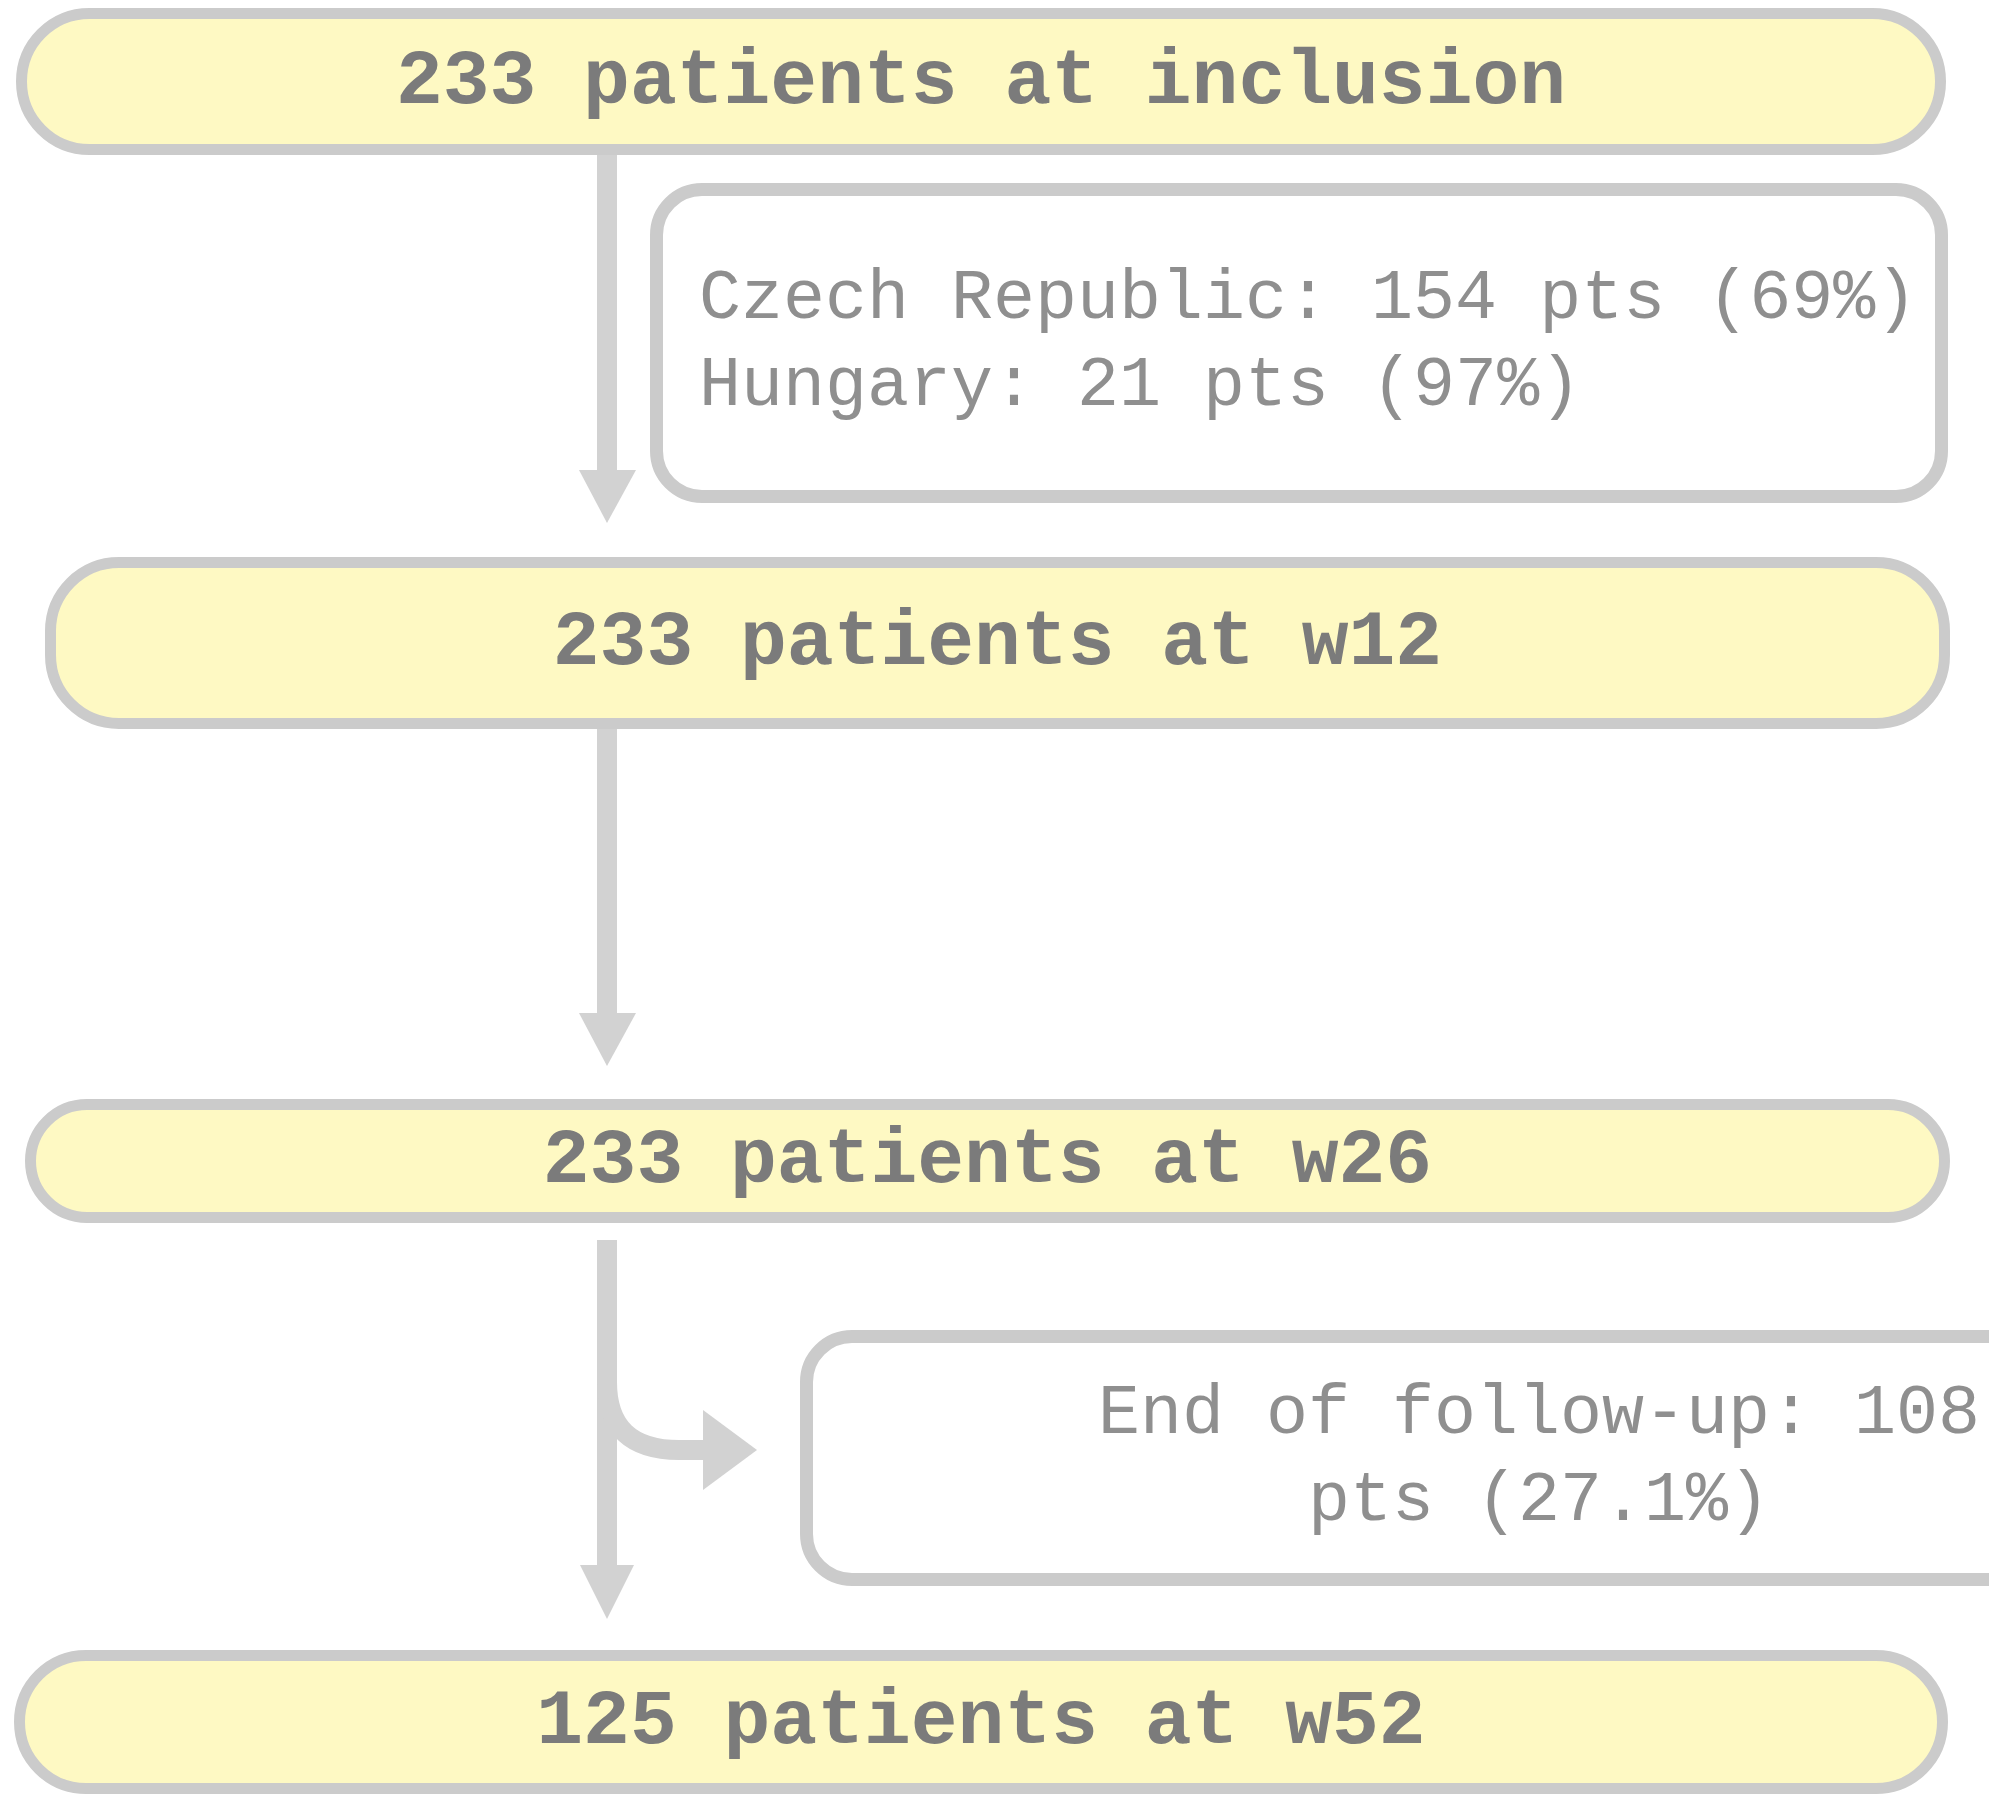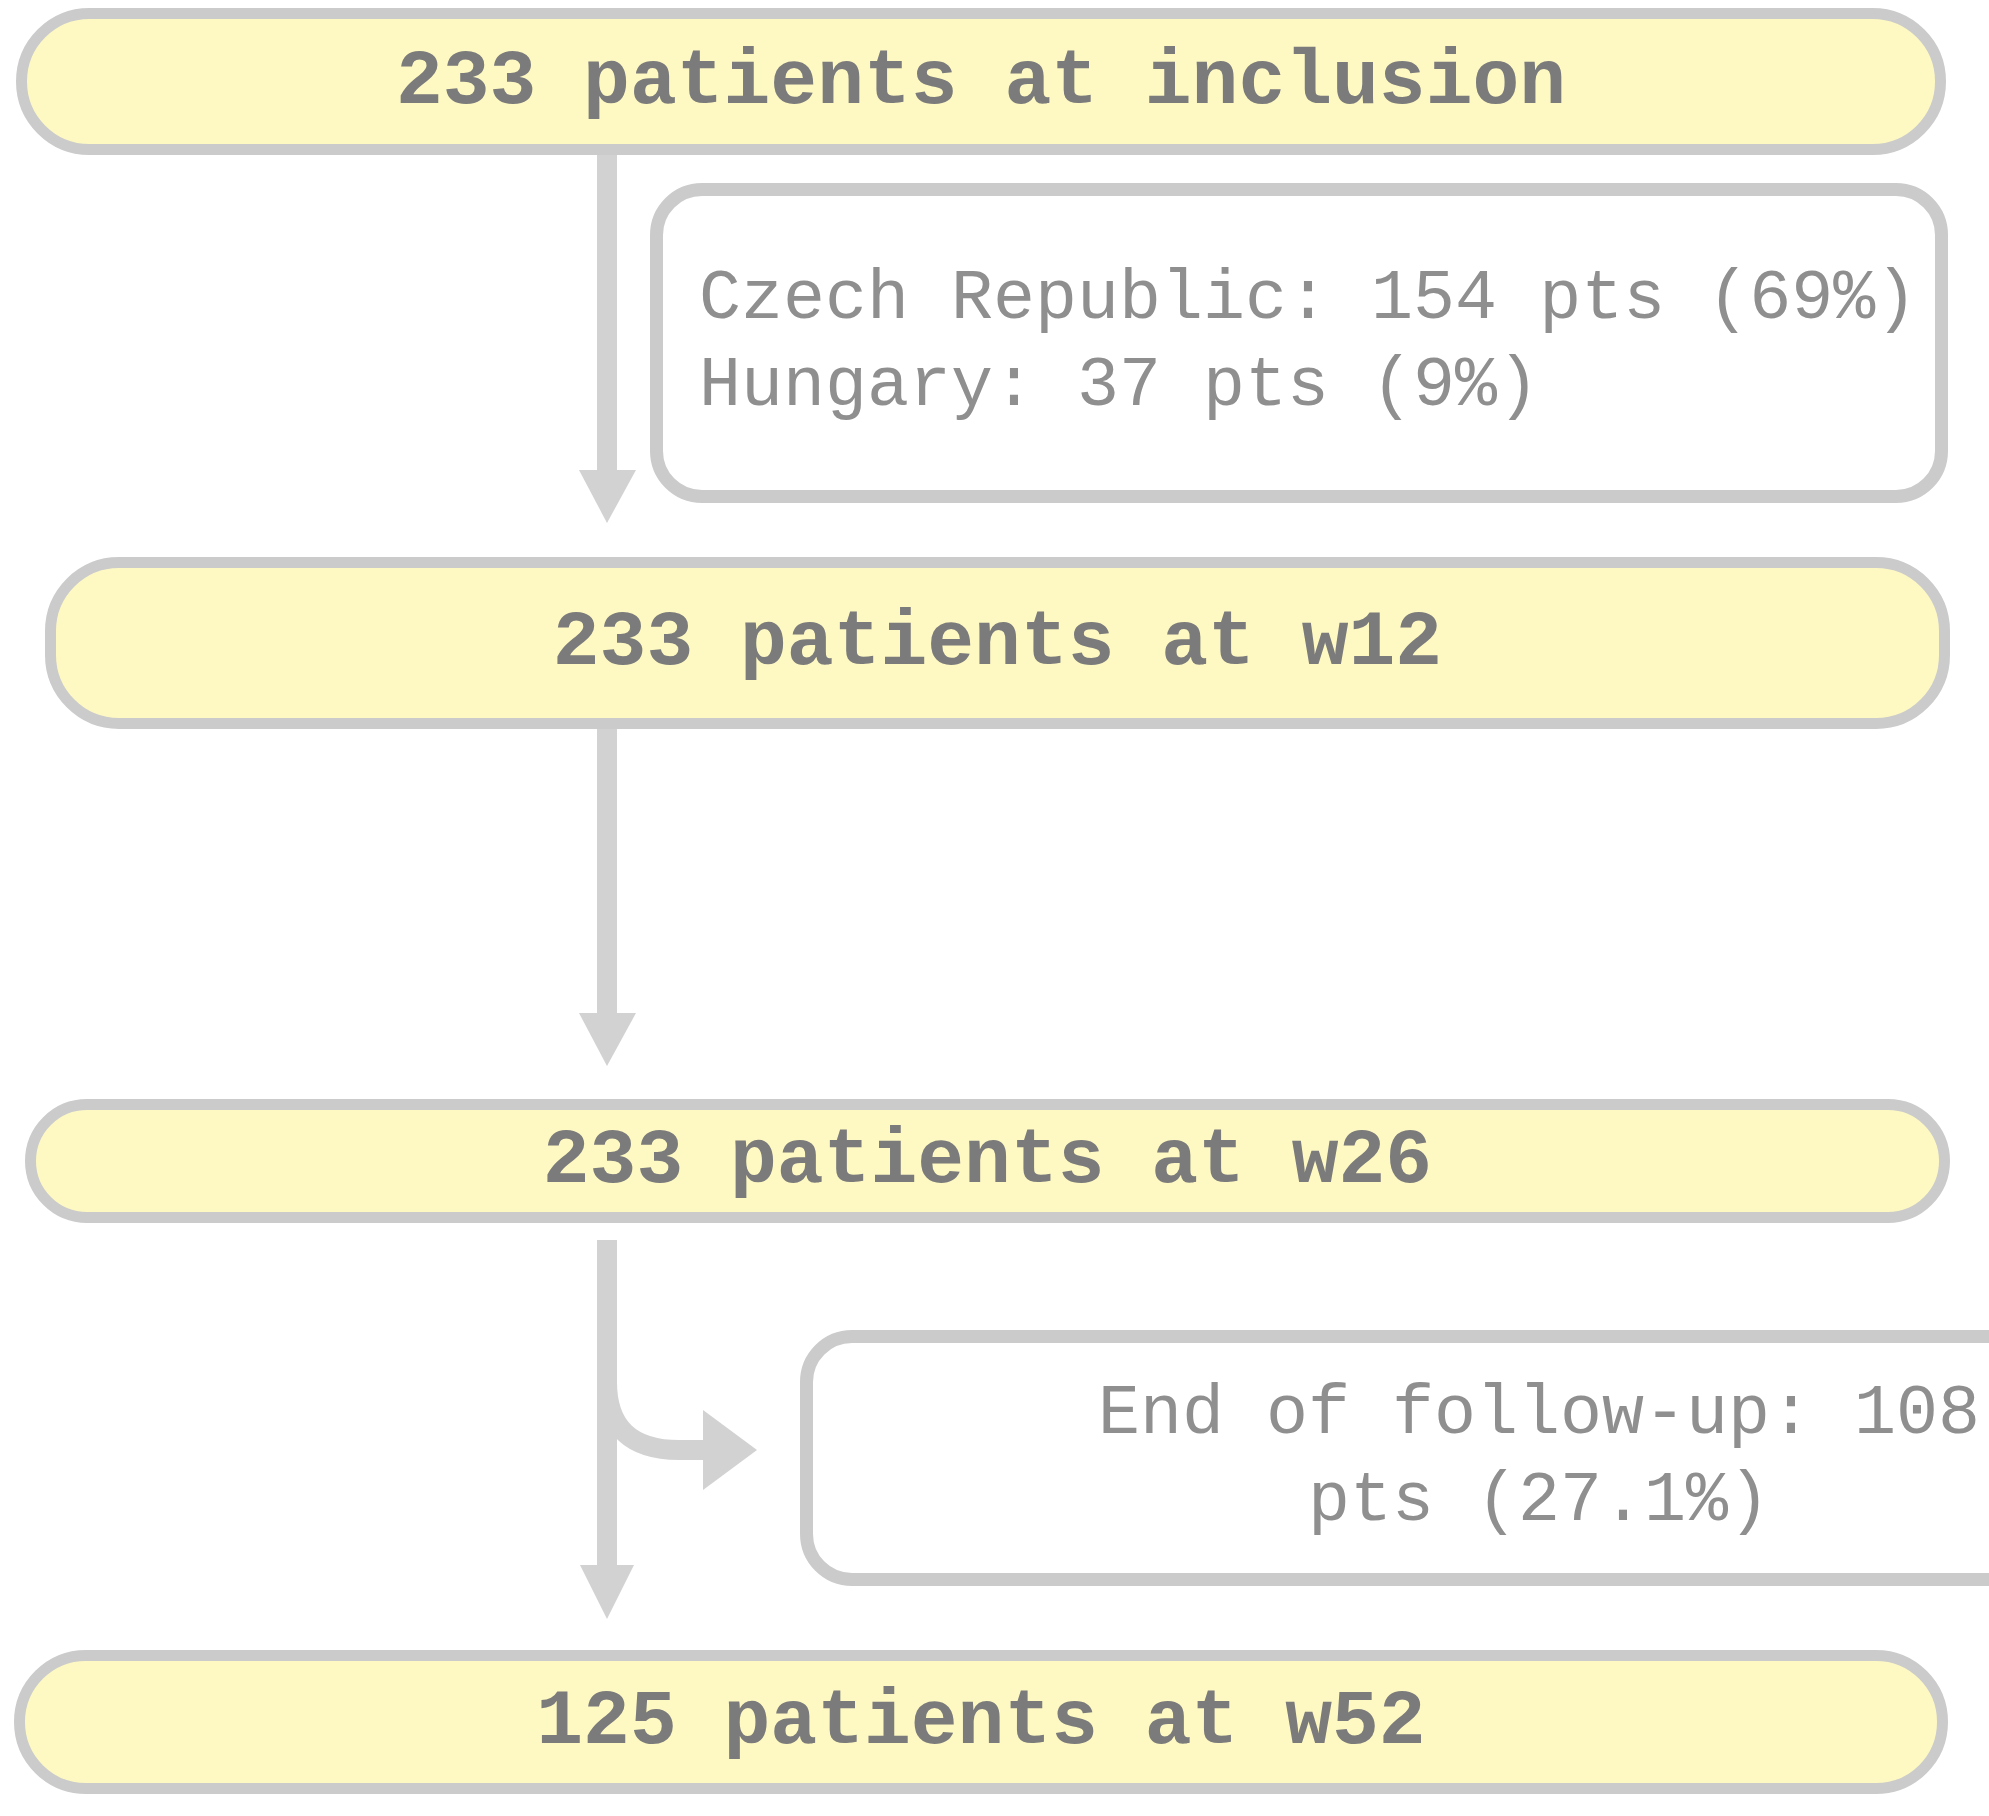--- a/index.html
+++ b/index.html
@@ -90,21 +90,21 @@
       <polygon points="703,1410 703,1490 757,1450" fill="#d2d2d2"></polygon>
     </g>
   </svg>
 
   <div class="flow-node" id="node-inclusion">
     <span>233 patients at inclusion</span>
   </div>
 
   <div class="side-note" id="note-countries">
     <div class="note-line">Czech Republic: 154 pts (69%)</div>
-    <div class="note-line">Hungary: 37 pts (9%)</div>
+    <div class="note-line">Hungary: 21 pts (97%)</div>
   </div>
 
   <div class="flow-node" id="node-w12">
     <span>233 patients at w12</span>
   </div>
 
   <div class="flow-node" id="node-w26">
     <span>233 patients at w26</span>
   </div>
 

